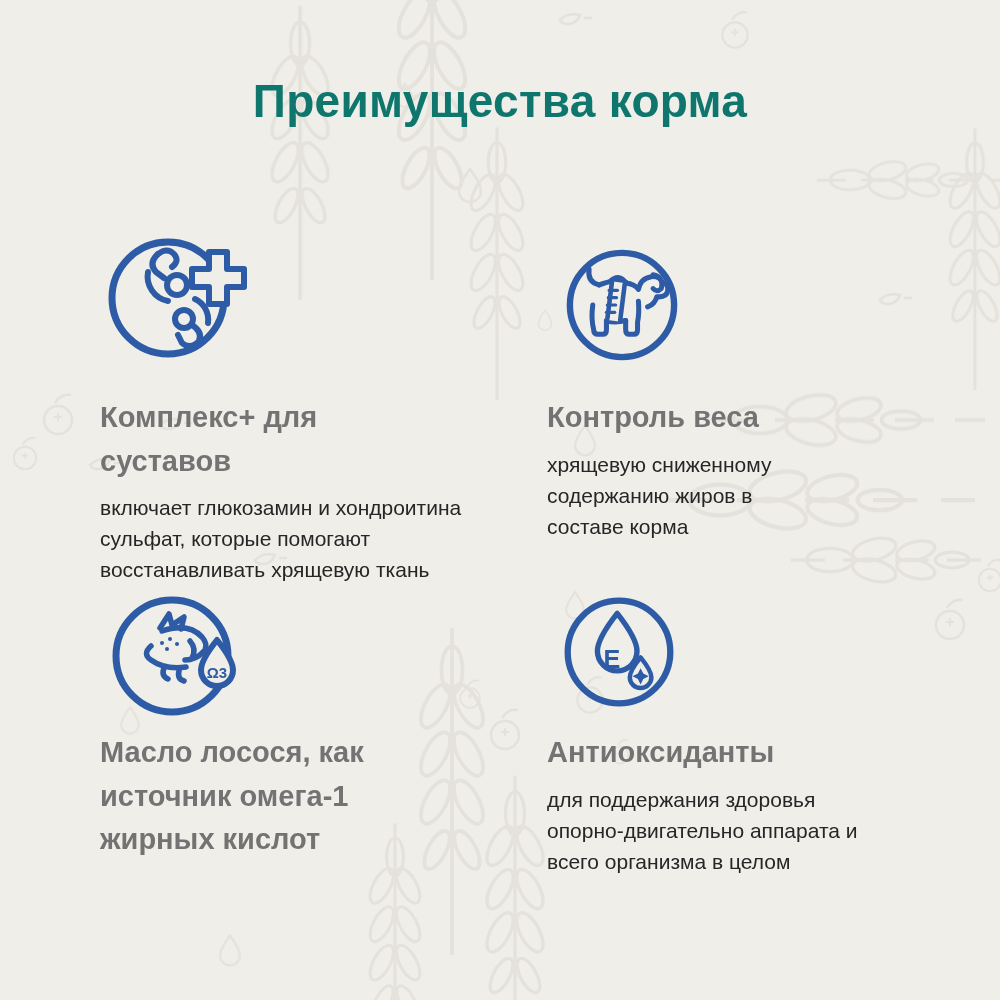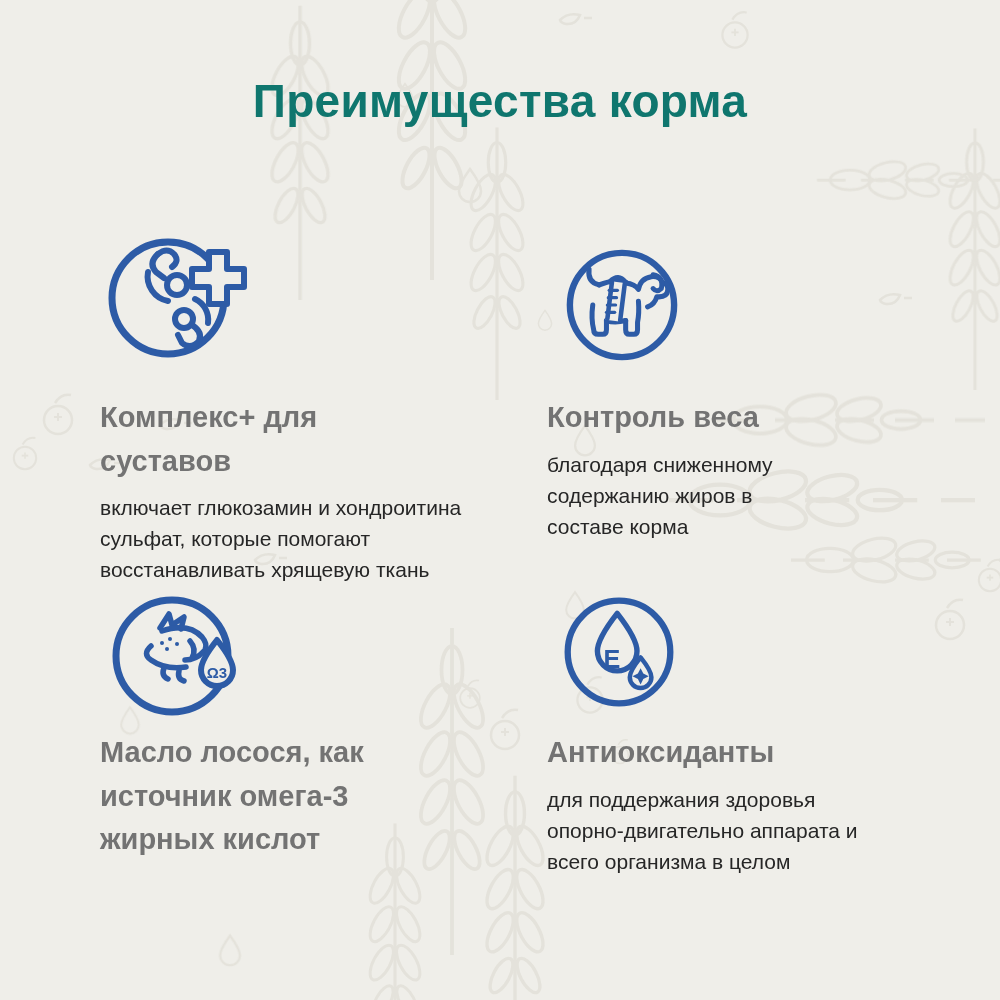--- a/index.html
+++ b/index.html
@@ -166,21 +166,21 @@
         <path d="M56 54 h9"></path>
           <path d="M55 62 h9"></path>
           <path d="M54 70 h9"></path>
           <path d="M53 78 h9"></path>
       </g>
     </svg>
   </div>
 
   <div class="text-block" id="text-dog">
     <div class="benefit-title">Контроль веса</div>
-    <div class="benefit-desc">благодаря сниженному
+    <div class="benefit-desc">хрящевую сниженному
 содержанию жиров в
 составе корма</div>
   </div>
 
   <div class="icon-wrap" id="icon-fish">
     <svg width="152" height="140" viewBox="0 0 152 140">
       <circle class="stroke" cx="68" cy="70" r="56" stroke-width="7"></circle>
       <g class="stroke" stroke-width="5.5">
         <path d="M56 42 l9 -14 3 11 12 -8 -3 12"></path>
         <path d="M58 45 q26 -9 40 6 q6 7 3 13"></path>
@@ -196,21 +196,21 @@
         <circle cx="63" cy="63" r="2"></circle>
           <circle cx="73" cy="58" r="2"></circle>
       </g>
       <path class="bgfill stroke" stroke-width="6" d="M113 54 q16 20 16 30 a16 16 0 0 1 -32 0 q0 -10 16 -30 z"></path>
       <text x="113" y="92" text-anchor="middle" font-size="15" font-weight="700" class="bluefill">Ω3</text>
     </svg>
   </div>
 
   <div class="text-block" id="text-fish">
     <div class="benefit-title">Масло лосося, как
-источник омега-3
+источник омега-1
 жирных кислот</div>
   </div>
 
   <div class="icon-wrap" id="icon-vitE">
     <svg width="126" height="126" viewBox="0 0 140 140">
       <circle class="stroke" cx="70" cy="70" r="57" stroke-width="7"></circle>
       <path class="stroke" stroke-width="6" d="M68 27 q22 28 22 42 a22 22 0 0 1 -44 0 q0 -14 22 -42 z"></path>
       <text x="62" y="88" text-anchor="middle" font-size="28" font-weight="700" class="bluefill">E</text>
       <path class="bgfill stroke" stroke-width="5" d="M94 76 q12 15 12 22 a12 12 0 0 1 -24 0 q0 -7 12 -22 z"></path>
       <path class="bluefill" d="M94 88 l3 6 6 3 -6 3 -3 6 -3 -6 -6 -3 6 -3 z"></path>

